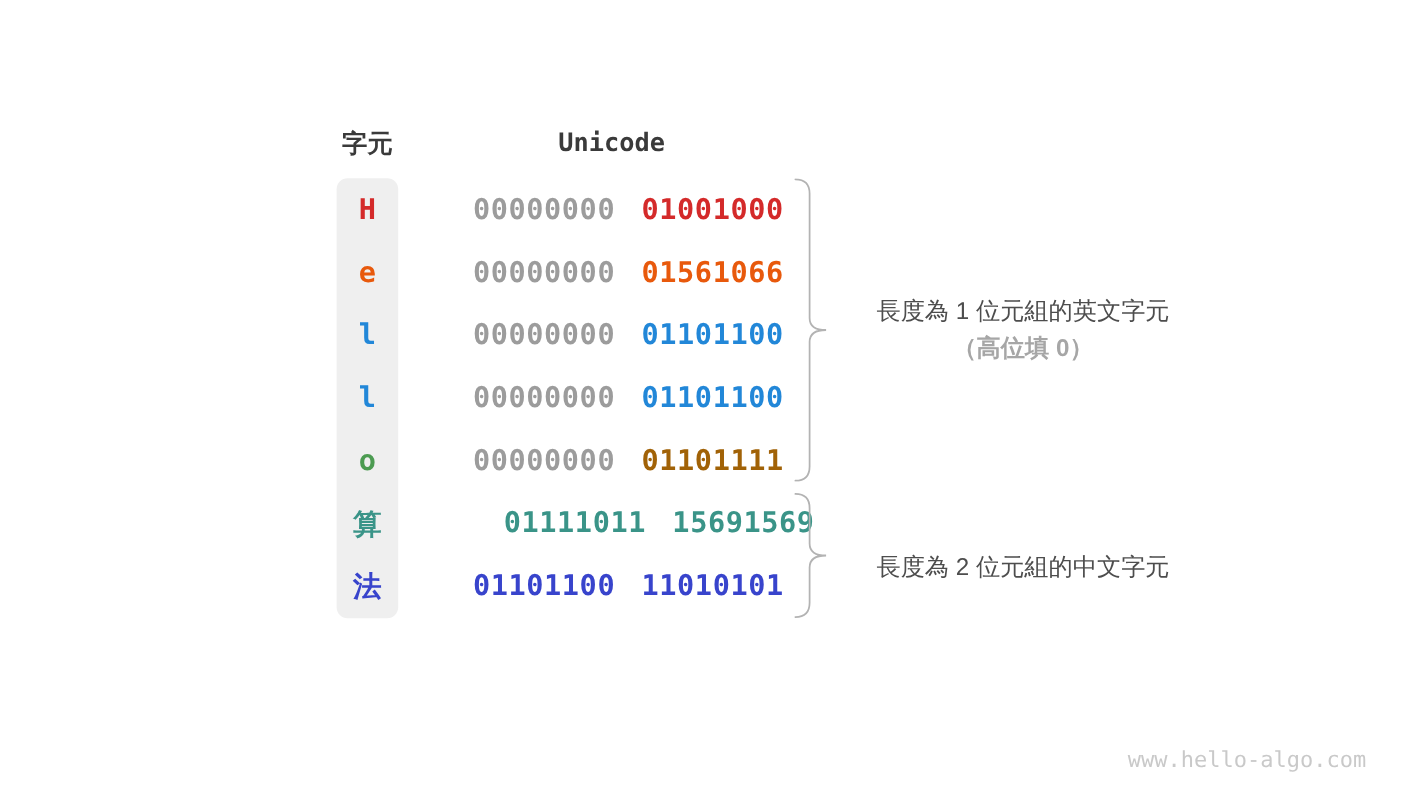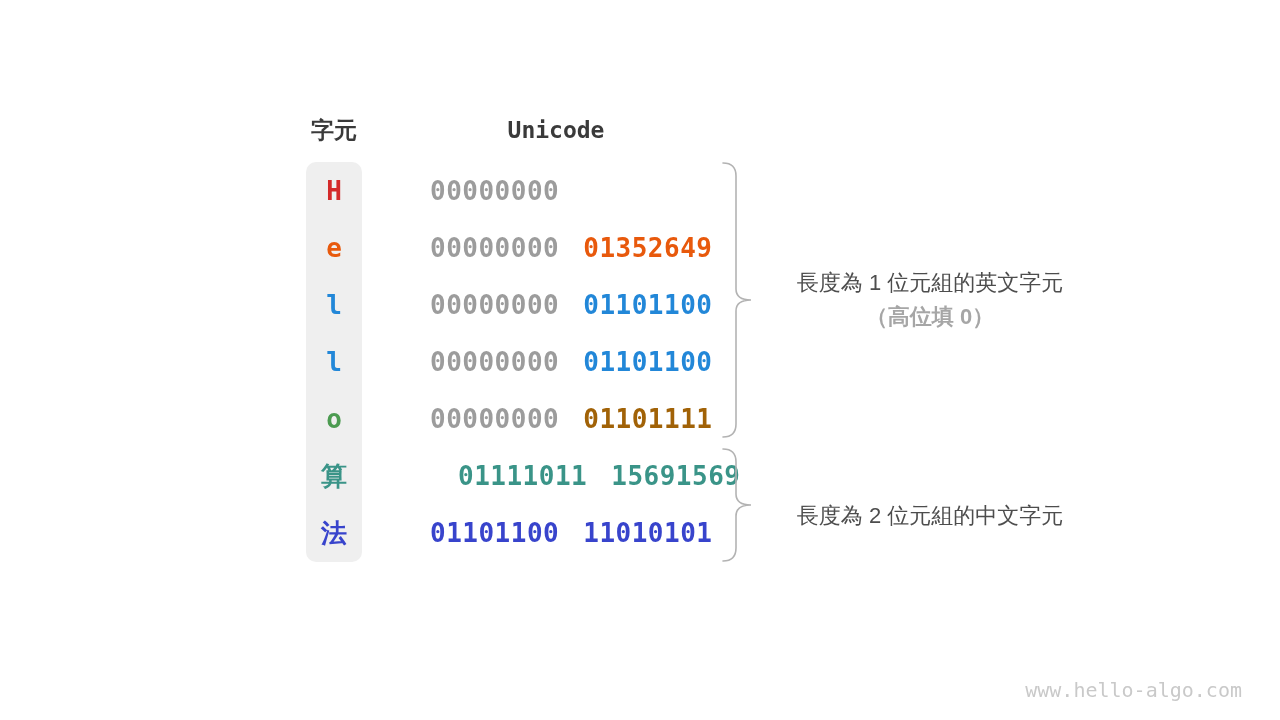--- a/index.html
+++ b/index.html
@@ -59,24 +59,25 @@
     <div class="char-cell" style="color: rgb(34, 135, 216);">l</div>
     <div class="char-cell" style="color: rgb(34, 135, 216);">l</div>
     <div class="char-cell" style="color: rgb(76, 155, 81);">o</div>
     <div class="char-cell" style="color: rgb(58, 148, 136);">算</div>
     <div class="char-cell" style="color: rgb(56, 68, 204);">法</div>
   </div>
 
   <div class="binary-col">
     <div class="binary-row">
       <span class="byte1" style="color: rgb(156, 156, 156);">00000000</span>
+      <span class="byte2" style="color: rgb(212, 42, 42);">01001000</span>
     </div>
     <div class="binary-row">
       <span class="byte1" style="color: rgb(156, 156, 156);">00000000</span>
-      <span class="byte2" style="color: rgb(232, 89, 12);">01352649</span>
+      <span class="byte2" style="color: rgb(232, 89, 12);">01561066</span>
     </div>
     <div class="binary-row">
       <span class="byte1" style="color: rgb(156, 156, 156);">00000000</span>
       <span class="byte2" style="color: rgb(34, 135, 216);">01101100</span>
     </div>
     <div class="binary-row">
       <span class="byte1" style="color: rgb(156, 156, 156);">00000000</span>
       <span class="byte2" style="color: rgb(34, 135, 216);">01101100</span>
     </div>
     <div class="binary-row">

